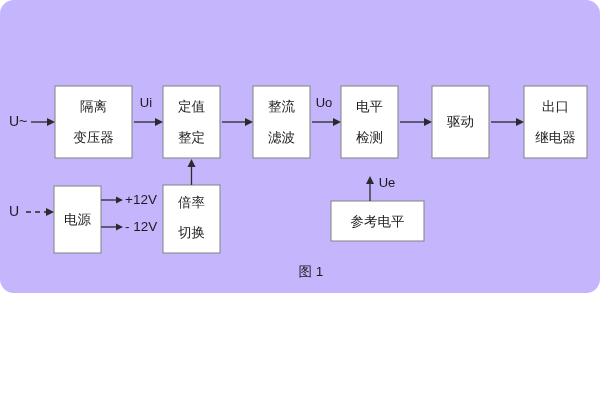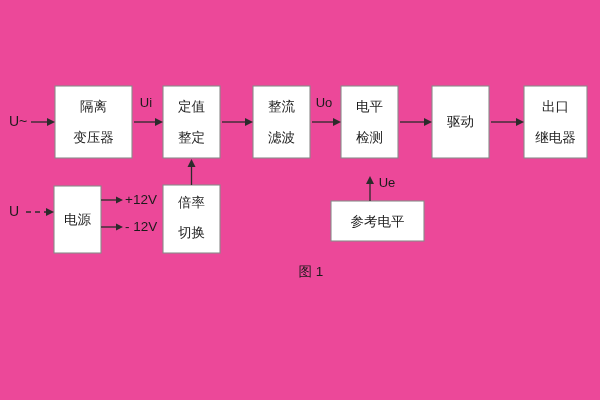--- a/index.html
+++ b/index.html
@@ -9,22 +9,23 @@
   }
   body {
     width: 600px;
     height: 400px;
     font-family: "Liberation Sans", "DejaVu Sans", sans-serif;
     overflow: hidden;
   }
   #diagram-root {
     position: relative;
     width: 600px;
-    height: 400px;
-    background: #ec4899;
+    height: 293px;
+    background: #c4b5fd;
+    border-radius: 14px;
   }
   svg#block-diagram {
     display: block;
     width: 600px;
     height: 400px;
   }
   .blk-rect {
     fill: #ffffff;
     stroke: #8a8a8a;
     stroke-width: 1.1;

